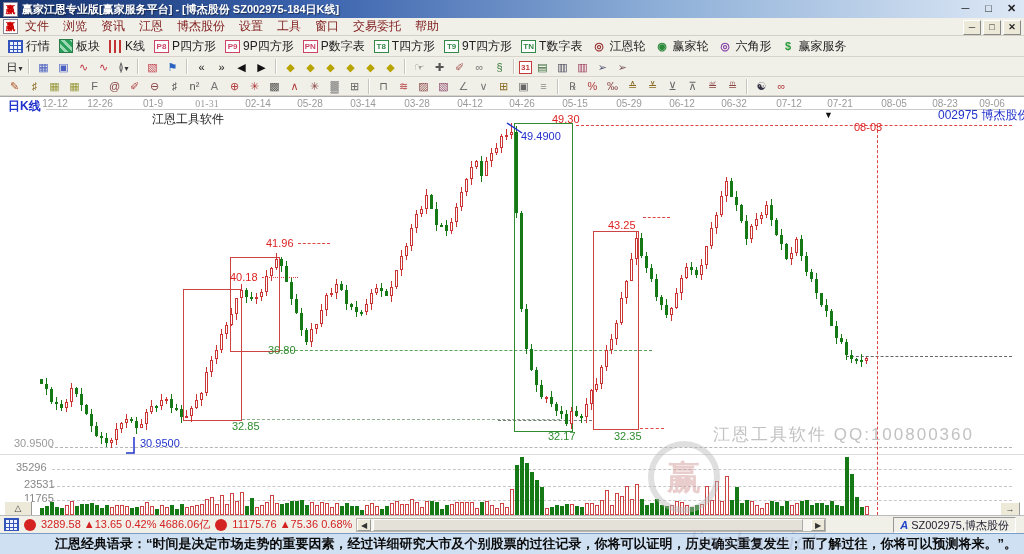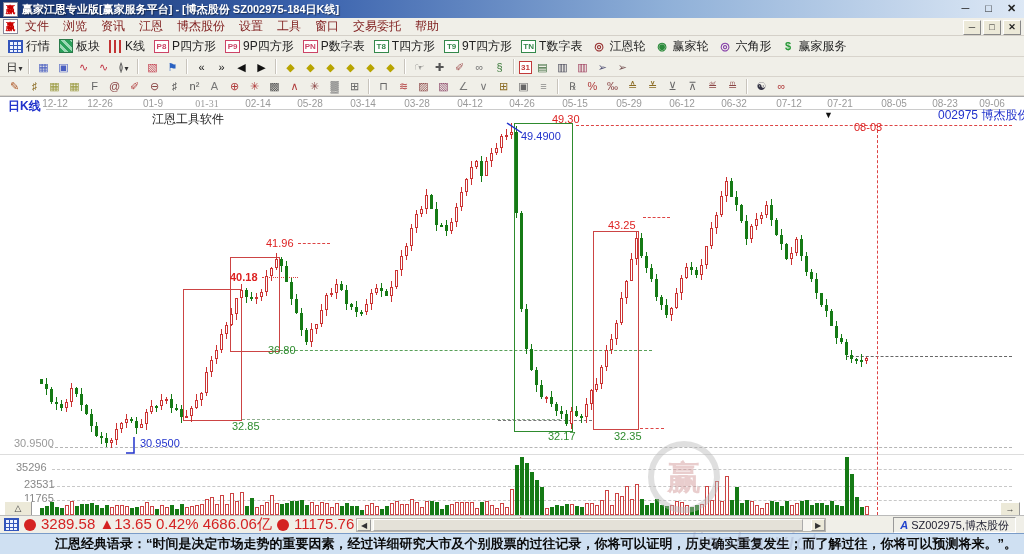--- a/index.html
+++ b/index.html
@@ -61,21 +61,21 @@
   #wm2{position:absolute;left:756px;top:350px;color:rgba(225,125,125,.5);font-size:46px;font-weight:bold;letter-spacing:6px;white-space:nowrap;}
   #wm-ring{position:absolute;left:648px;top:344px;width:60px;height:60px;border:6px solid rgba(185,185,185,.45);
     border-radius:50%;color:rgba(200,130,130,.4);font-size:34px;font-weight:bold;text-align:center;line-height:60px;}
   .mini-btn{position:absolute;height:13px;background:#ece9d8;border:1px solid #999;
     border-top-color:#fff;border-left-color:#fff;font-size:9px;line-height:12px;text-align:center;color:#444;}
   
   #statusbar{position:absolute;top:515px;left:0;width:1024px;height:18px;background:#f0efe8;
     border-top:1px solid #bbb;display:flex;align-items:center;gap:5px;padding-left:4px;box-sizing:border-box;}
   .idx-badge{width:12px;height:12px;border-radius:50%;background:#d42222;color:#ffe;font-size:8px;
     line-height:12px;text-align:center;flex:0 0 auto;}
-  .idx-text{color:#d42222;font-size:15px;white-space:nowrap;}
+  .idx-text{color:#d42222;font-size:11px;white-space:nowrap;}
   #scrollbar{position:absolute;left:356px;top:2px;width:470px;height:14px;background:#f6f5f0;
     border:1px solid #b8b4ac;box-sizing:border-box;}
   .sb-btn{position:absolute;top:0;width:14px;height:12px;background:#ece9d8;border:1px solid #999;
     border-top-color:#fff;border-left-color:#fff;font-size:8px;line-height:11px;text-align:center;color:#333;box-sizing:border-box;}
   #sb-thumb{position:absolute;left:16px;top:0;width:430px;height:12px;background:#e4e1d8;
     border:1px solid #aaa;border-top-color:#fff;border-left-color:#fff;box-sizing:border-box;}
   #status-stock{position:absolute;right:8px;top:1px;height:14px;border:1px solid #999;border-bottom-color:#fff;
     border-right-color:#fff;padding:0 6px;font-size:11px;line-height:14px;color:#223;display:flex;align-items:center;gap:3px;background:#f0efe8;}
   .a-icon{color:#2244cc;font-weight:bold;font-style:italic;font-size:11px;}
   
@@ -792,37 +792,38 @@
       <div class="wick" style="left: 861px; top: 256.837px; height: 12.6773px; background: rgb(21, 122, 21);"></div>
       <div class="body-dn" style="left: 860px; top: 262.953px; width: 3px; height: 2px;"></div>
       <div class="vol-dn" style="left: 860px; width: 4px; top: 410.252px; height: 7.74794px;"></div>
       <div class="wick" style="left: 866px; top: 260.484px; height: 6.53548px; background: rgb(204, 51, 51);"></div>
       <div class="body-up" style="left: 865px; top: 261.367px; width: 3px; height: 3.0717px;"></div>
       <div class="vol-up" style="left: 865px; width: 4px; top: 409.228px; height: 8.77169px;"></div>
       <span class="cl" style="left: 552px; top: 16px; color: rgb(221, 34, 34);">49.30</span>
       <span class="cl" style="left: 521px; top: 33px; color: rgb(34, 51, 204);">49.4900</span>
       <span class="cl" style="left: 608px; top: 114px; color: rgb(221, 34, 34); margin-top: 8px;">43.25</span>
       <span class="cl" style="left: 266px; top: 140px; color: rgb(221, 34, 34);">41.96</span>
-      <span class="cl" style="left: 230px; top: 174px; color: rgb(221, 34, 34); font-weight: bold;">40.18</span>
+      <span class="cl" style="left: 230px; top: 174px; color: rgb(221, 34, 34);">40.18</span>
       <span class="cl" style="left: 268px; top: 247px; color: rgb(46, 139, 46);">36.80</span>
       <span class="cl" style="left: 232px; top: 323px; color: rgb(46, 139, 46);">32.85</span>
       <span class="cl" style="left: 548px; top: 333px; color: rgb(46, 139, 46);">32.17</span>
       <span class="cl" style="left: 614px; top: 333px; color: rgb(46, 139, 46);">32.35</span>
       <span class="cl" style="left: 140px; top: 340px; color: rgb(34, 51, 204);">30.9500</span>
       <span class="cl" style="left: 14px; top: 340px; color: rgb(153, 153, 153);">30.9500</span>
       <span class="cl" style="left: 854px; top: 24px; color: rgb(221, 34, 34);">08-03</span>
       <span class="cl" style="left: 824px; top: 13px; color: rgb(17, 17, 17); font-size: 9px;">▼</span>
       <span class="cl" style="left: 16px; top: 364px; color: rgb(136, 136, 136);">35296</span>
       <span class="cl" style="left: 24px; top: 381px; color: rgb(136, 136, 136);">23531</span>
       <span class="cl" style="left: 24px; top: 395px; color: rgb(136, 136, 136);">11765</span>
     </div>
   <svg width="1024" height="419" style="position:absolute;left:0;top:0;pointer-events:none;">
     <polyline points="507,26 522,36" stroke="#2233cc" stroke-width="1.5" fill="none"></polyline>
     <polyline points="134,340 134,356 126,356" stroke="#2233cc" stroke-width="1.5" fill="none"></polyline>
   </svg>
+  <span id="wm1">江恩工具软件  QQ:100800360</span>
   <span id="wm-ring">赢</span>
   <div class="mini-btn" style="left:4px;top:404px;width:26px;">△</div>
   <div class="mini-btn" style="left:1000px;top:405px;width:18px;">→</div>
 </div>
 
 <div id="statusbar">
   <span class="icon-grid"></span>
   <span class="idx-badge"></span>
   <span class="idx-text">
     <span>3289.58</span> <span>▲13.65</span>

